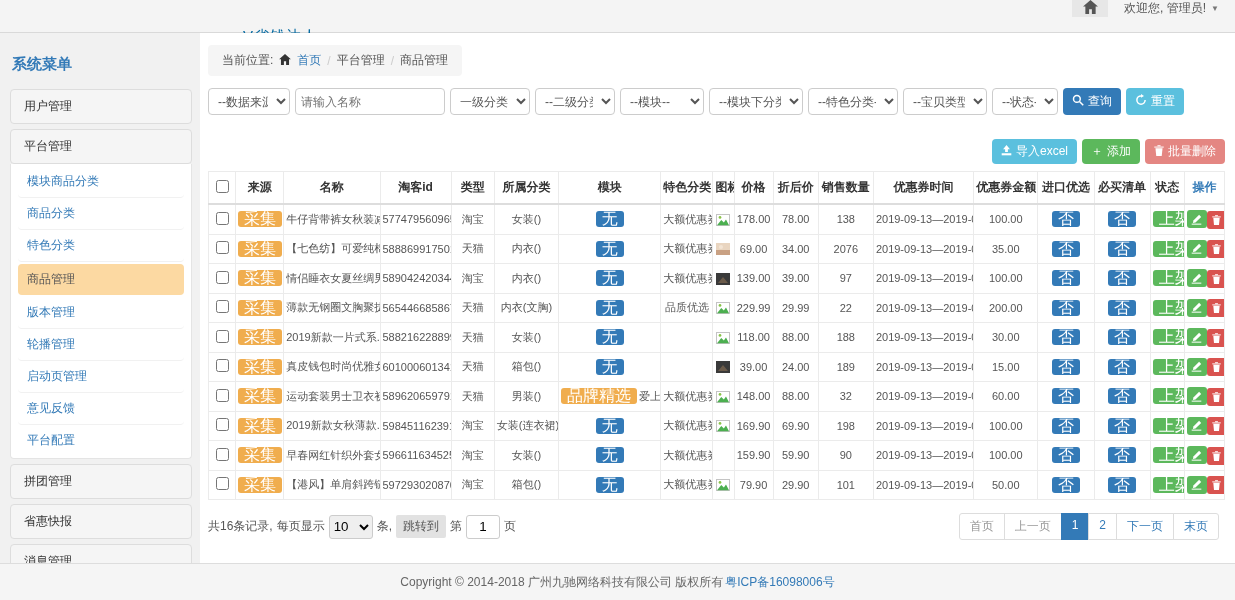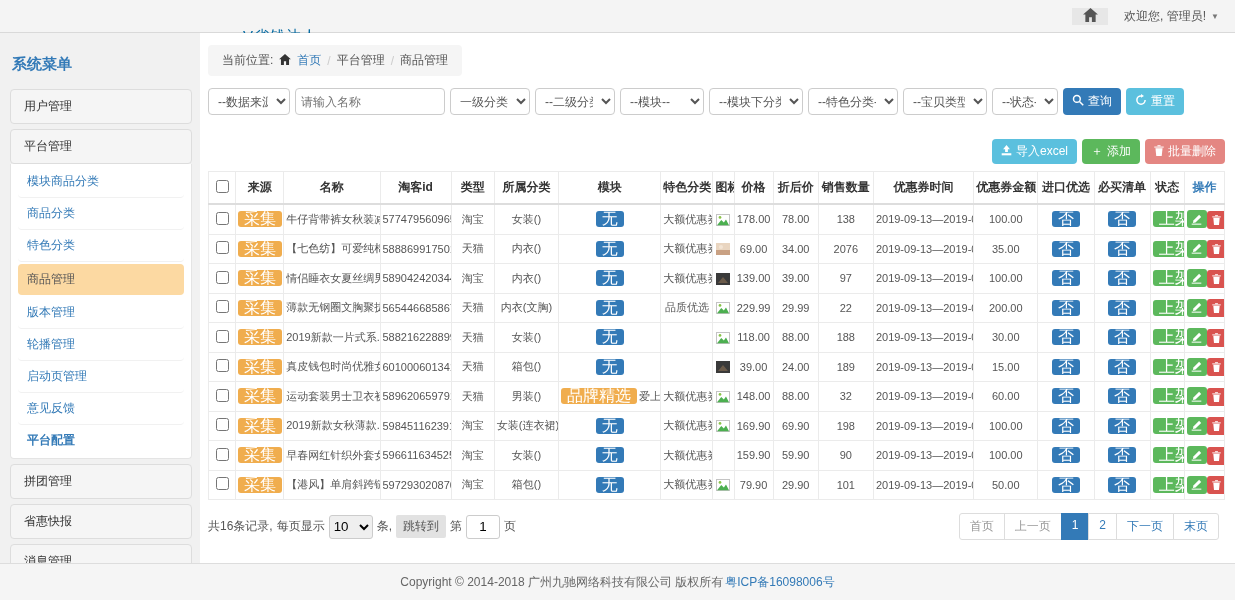--- a/index.html
+++ b/index.html
@@ -5,36 +5,36 @@
   * { box-sizing: border-box; margin: 0; padding: 0; }
   html,body { width:1235px; height:600px; overflow:hidden; }
   body {
     font-family: "Liberation Sans", "DejaVu Sans", sans-serif;
     font-size: 12px; color:#333; background:#f1f1f1; position:relative;
   }
   
   .top-header { height:33px; background:#f4f4f4; border-bottom:1px solid #d9d9d9;
     display:flex; align-items:center; }
   .brand { margin-left:243px; font-size:15px; color:#0369a1; letter-spacing:1px;margin-top:40px; }
-  .header-right { margin-left:auto; display:flex; align-items:center; height:100%; }
+  .header-right { margin-left:auto; display:flex; align-items:flex-start; height:100%; }
   .home-btn { width:36px; background:#e7e7e7; display:flex; align-items:center;
     justify-content:center; cursor:pointer; }
   .user-menu { display:flex; align-items:center; padding:0 16px; color:#555; cursor:pointer; gap:5px;}
   .caret { font-size:8px; color:#777; }
   
   .layout { display:flex; height:567px; }
   aside { width:200px; padding:10px 8px 0 10px; flex-shrink:0; }
   .sidebar-title { color:#337ab7; font-size:15px; font-weight:bold; padding:12px 2px 10px; }
   .sb-item.header { background:#f5f5f5; border:1px solid #ddd; border-radius:4px;
     padding:8px 13px; margin-top:5px; color:#333; cursor:pointer; }
   .sub-wrap { background:#fff; border:1px solid #e4e4e4; border-top:none;
     border-radius:0 0 4px 4px; padding:2px 7px; }
   .sb-item.sub { padding:7px 9px; color:#337ab7; border-bottom:1px solid #f1f1f1;
     cursor:pointer; border-radius:4px; }
-  .sb-item.sub:last-child { border-bottom:none;font-weight:bold; }
+  .sb-item.sub:last-child { border-bottom:none; }
   .sb-item.sub.active { background:#fcd9a2; color:#555; border-bottom:none; margin:2px 0; }
   
   main { flex:1; background:#fff; padding:12px 10px 0 8px; overflow:hidden; }
   .breadcrumb { display:inline-flex; align-items:center; gap:6px; background:#f5f5f5;
     border-radius:4px; padding:7px 14px; color:#555; }
   .breadcrumb a { color:#337ab7; text-decoration:none; }
   .crumb-sep { color:#ccc; }
   
   .filters { margin-top:12px; display:flex; align-items:center; gap:5px; flex-wrap:nowrap; }
   .filters select, .filters input[type=text] {

